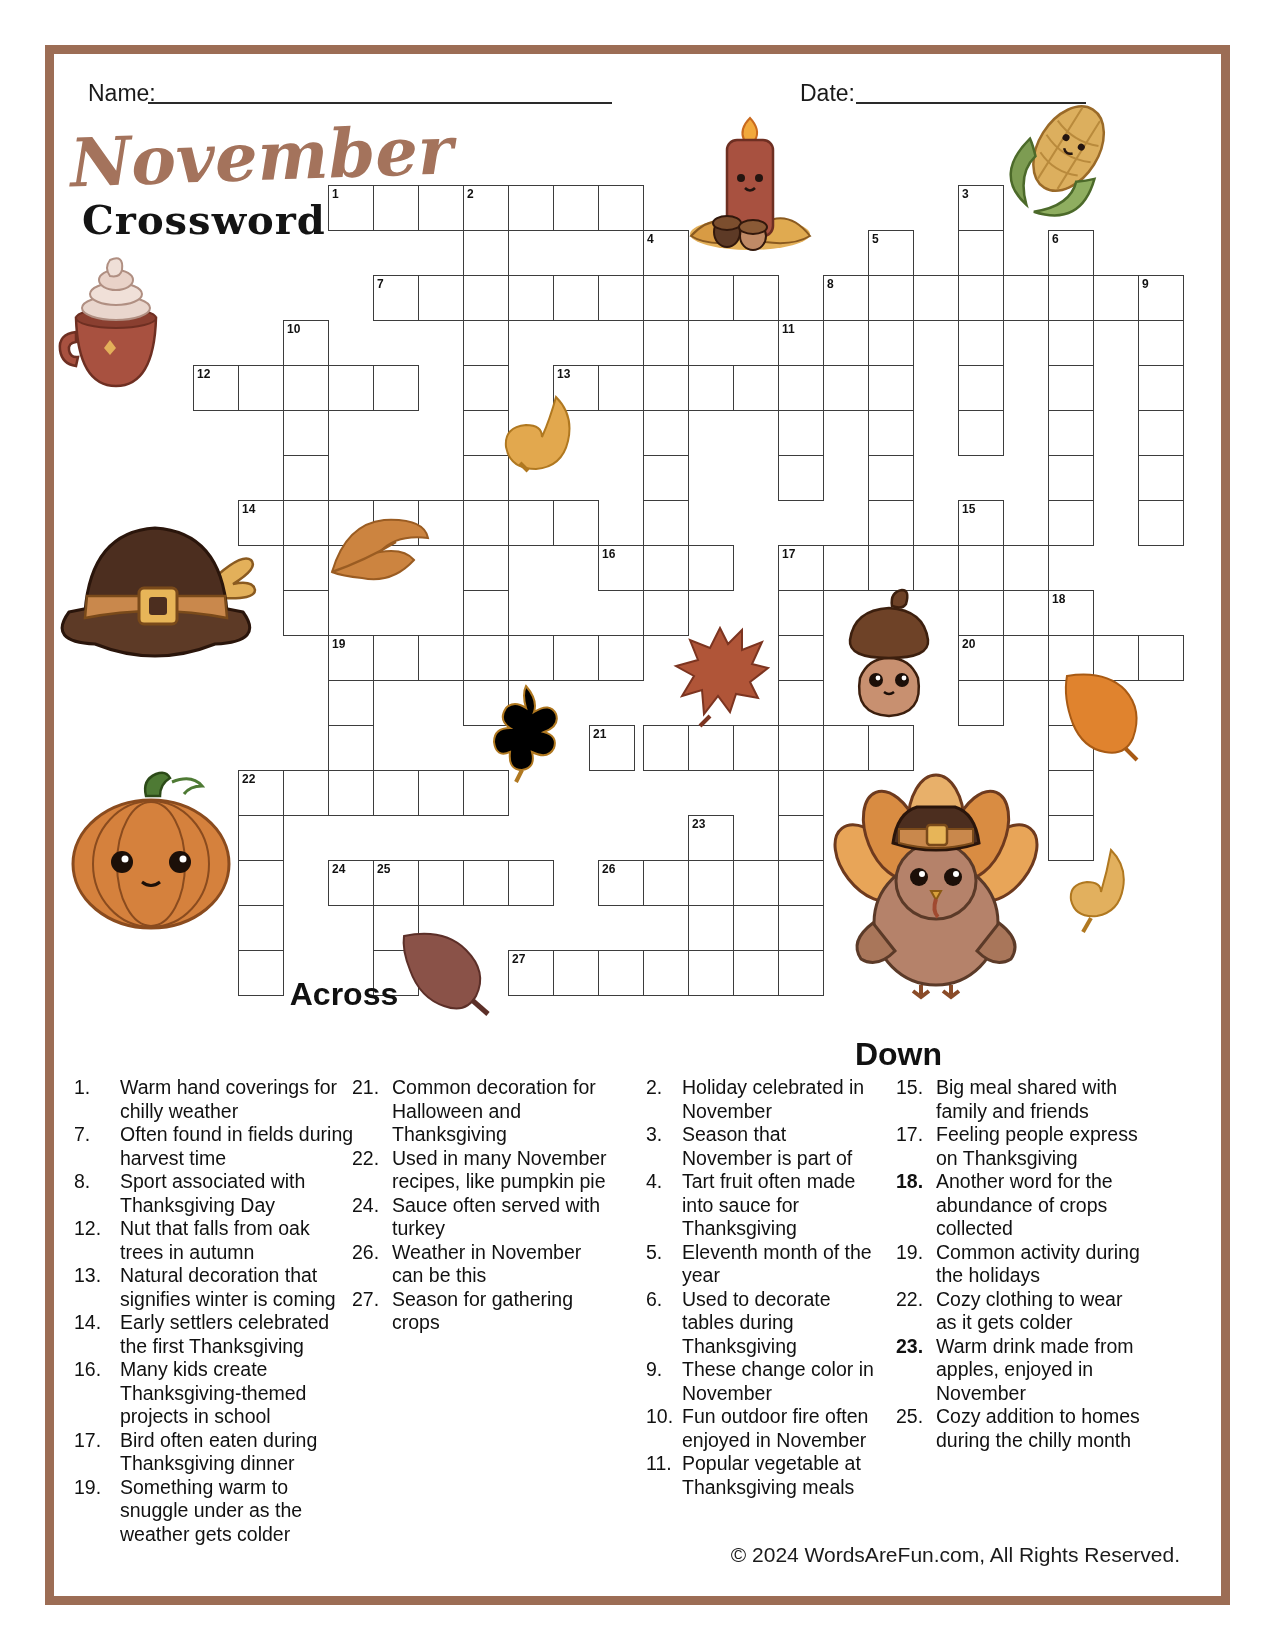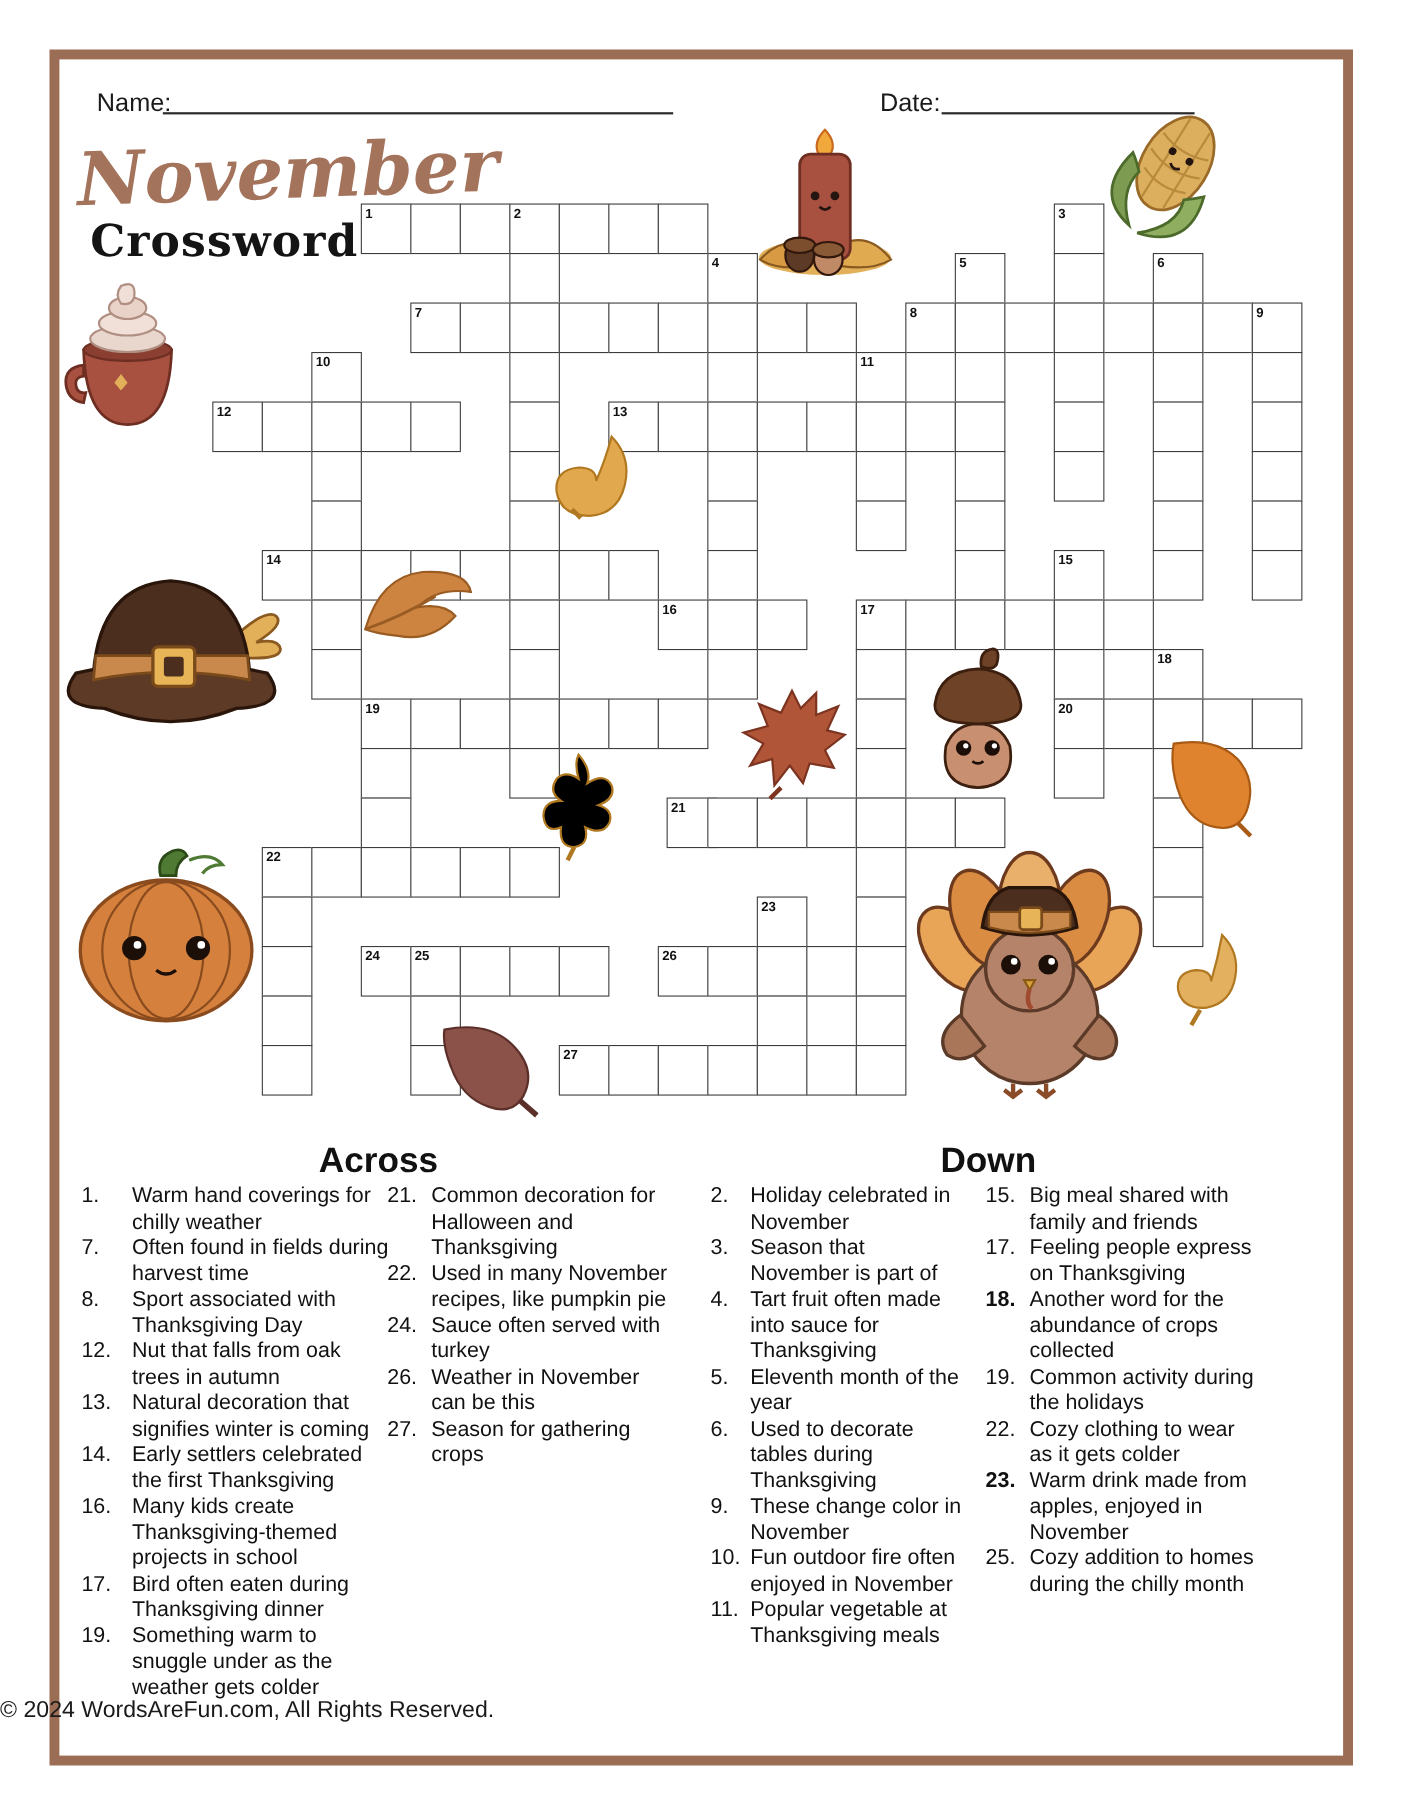--- a/index.html
+++ b/index.html
@@ -14,21 +14,21 @@
   #title2 { position:absolute; left:82px; top:196px; font-family:"DejaVu Serif", serif;
             font-weight:bold; font-size:40px; letter-spacing:1px; color:#141414; }
   #grid-layer { position:absolute; left:0; top:0; }
   .cell { position:absolute; width:46px; height:46px; background:#fff; border:1px solid #3d3d3d; }
   .cell .num { position:absolute; left:3px; top:1px; font-size:12px; font-weight:bold; color:#111; }
   .sec-head { position:absolute; font-size:32px; font-weight:bold; color:#111; text-align:center; }
   .clue-col { position:absolute; font-size:19.5px; line-height:23.5px; color:#111; }
   .clue { display:flex; }
   .clue-num { flex:none; }
   .clue-text { flex:none; }
-  #footer { position:absolute; left:0; top:1543px; width:1180px; text-align:left;
+  #footer { position:absolute; left:0; top:1543px; width:1180px; text-align:right;
             font-size:21px; color:#1a1a1a; font-family:"Liberation Sans", sans-serif; }
   .illo { position:absolute; }
 </style>
 </head>
 <body>
 
 <div id="page">
   <div id="frame"></div>
 
   <div class="hdr-label" style="left:88px; top:80px;">Name:</div>
@@ -192,21 +192,21 @@
       <div class="cell" style="left: 1003px; top: 635px;"></div>
       <div class="cell" style="left: 1048px; top: 635px;"></div>
       <div class="cell" style="left: 1093px; top: 635px;"></div>
       <div class="cell" style="left: 1138px; top: 635px;"></div>
       <div class="cell" style="left: 328px; top: 680px;"></div>
       <div class="cell" style="left: 463px; top: 680px;"></div>
       <div class="cell" style="left: 778px; top: 680px;"></div>
       <div class="cell" style="left: 958px; top: 680px;"></div>
       <div class="cell" style="left: 1048px; top: 680px;"></div>
       <div class="cell" style="left: 328px; top: 725px;"></div>
-      <div class="cell" style="left: 606px; top: 725px;">
+      <div class="cell" style="left: 589px; top: 725px;">
         <span class="num">21</span>
       </div>
       <div class="cell" style="left: 643px; top: 725px;"></div>
       <div class="cell" style="left: 688px; top: 725px;"></div>
       <div class="cell" style="left: 733px; top: 725px;"></div>
       <div class="cell" style="left: 778px; top: 725px;"></div>
       <div class="cell" style="left: 823px; top: 725px;"></div>
       <div class="cell" style="left: 868px; top: 725px;"></div>
       <div class="cell" style="left: 1048px; top: 725px;"></div>
       <div class="cell" style="left: 238px; top: 770px;">
@@ -382,21 +382,21 @@
   <svg class="illo" style="left:1063px; top:848px;" width="78" height="92" viewBox="0 0 78 92">
     <path d="M48 2 Q64 18 60 40 Q56 64 34 68 Q12 70 8 52 Q6 36 24 34 Q38 34 38 44 Q44 24 48 2Z" fill="#e2b05e" stroke="#b07820" stroke-width="2"></path>
     <path d="M28 70 L20 84" stroke="#b07820" stroke-width="4" fill="none"></path>
   </svg>
 
   <svg class="illo" style="left:394px; top:926px;" width="102" height="94" viewBox="0 0 102 94">
     <path d="M10 10 Q50 2 72 24 Q94 46 82 70 Q72 88 50 80 Q26 72 16 44 Q8 24 10 10Z" fill="#8a5248" stroke="#5c2f28" stroke-width="2"></path>
     <path d="M78 74 L94 88" stroke="#5c2f28" stroke-width="5" fill="none"></path>
   </svg>
 
-  <div class="sec-head" style="left:74px; top:1036px; width:540px;">Across</div>
+  <div class="sec-head" style="left:74px; top:976px; width:540px;">Across</div>
   <div class="sec-head" style="left:646px; top:1036px; width:505px;">Down</div>
 
   <div class="clue-col" style="left:74px;  top:1076px; width:280px;">
       <div class="clue">
         <span class="clue-num" style="width: 46px;">1.</span>
         <span class="clue-text" style="width: calc(100% - 46px);">Warm hand coverings for chilly weather</span>
       </div>
       <div class="clue">
         <span class="clue-num" style="width: 46px;">7.</span>
         <span class="clue-text" style="width: calc(100% - 46px);">Often found in fields during harvest time</span>

